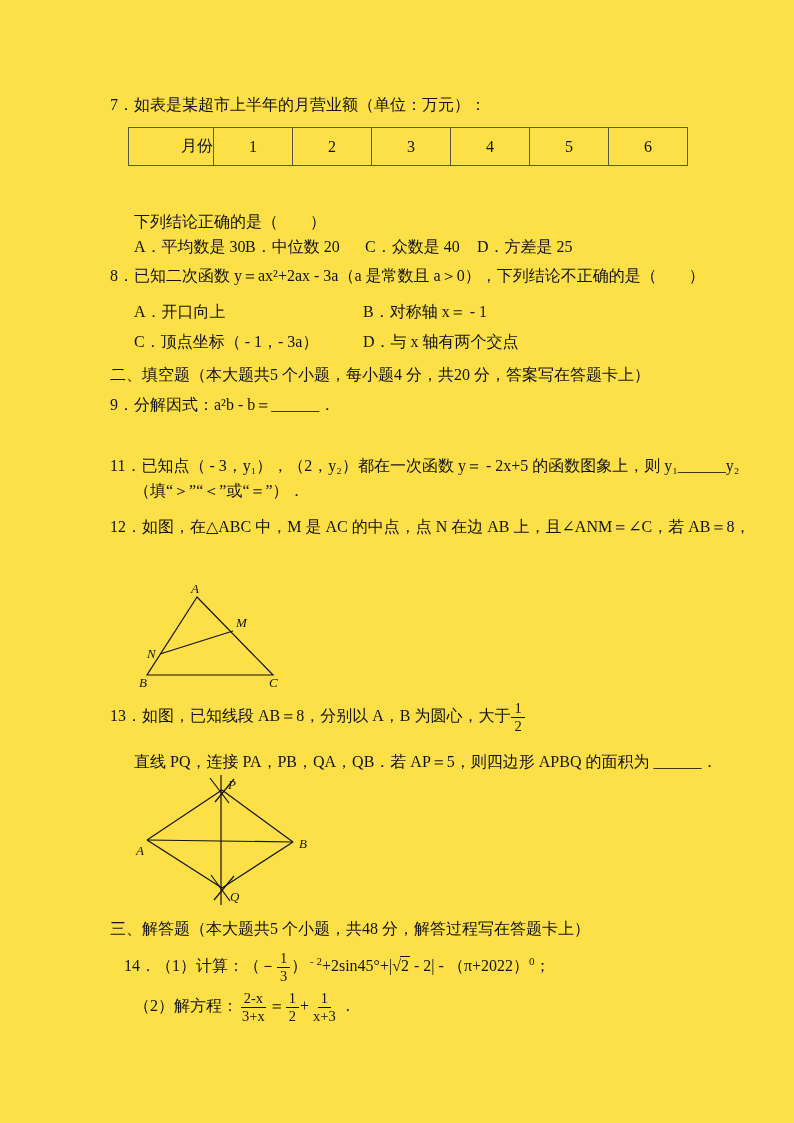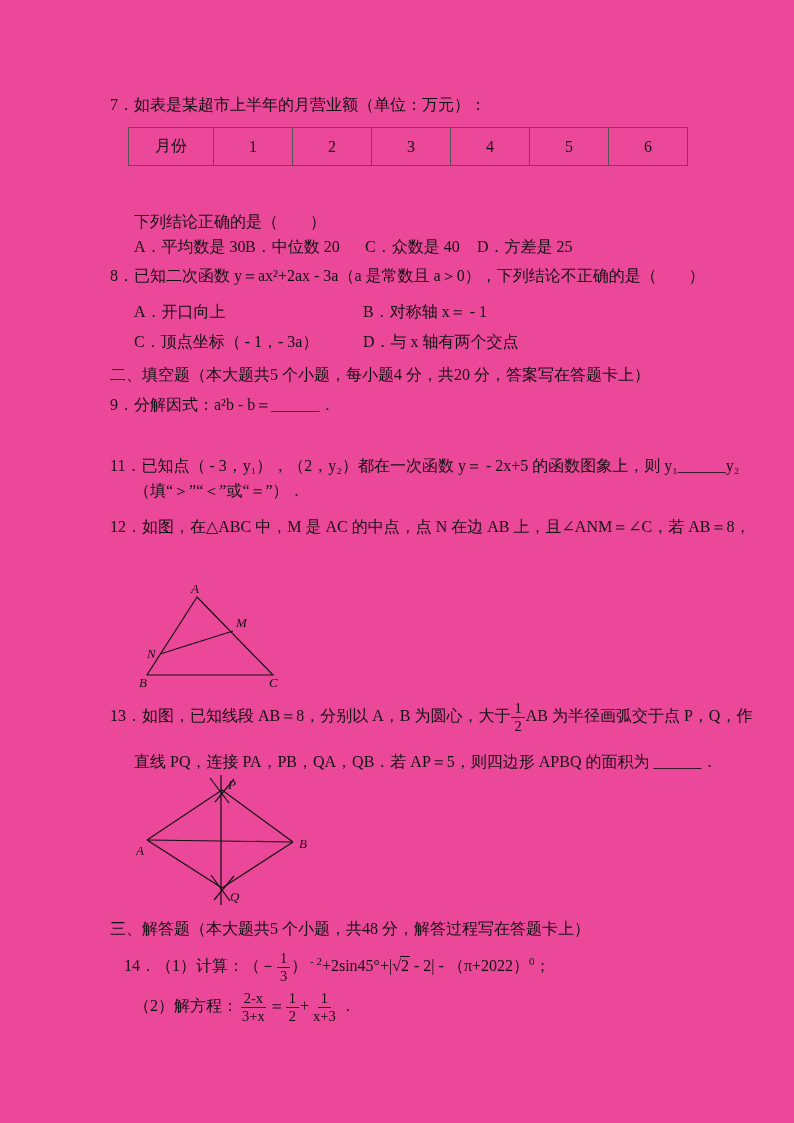--- a/index.html
+++ b/index.html
@@ -1,19 +1,19 @@
 <!DOCTYPE html>
 <html><head>
 <meta charset="utf-8">
 <style>
   html,body{margin:0;padding:0;background:#ffffff;}
   .page{
     position:relative;
     width:794px;height:1123px;
-    background:#ec4899;
+    background:#fde047;
     font-family:"Liberation Serif","DejaVu Serif",serif;
     color:#111111;
     overflow:hidden;
   }
   .line{
     position:absolute;
     font-size:16px;
     line-height:1.3;
     white-space:pre;
   }
@@ -25,21 +25,21 @@
   }
   .qtable td{
     border:1px solid #555555;
     text-align:center;
     vertical-align:middle;
     font-size:16px;
     height:37px;
     padding:0;
     overflow:hidden;
   }
-  .qtable td.hc{width:84px;}
+  .qtable td.hc{width:84px;text-align:right;}
   .qtable td.dc{width:78px;}
   .frac{
     display:inline-flex;
     flex-direction:column;
     align-items:center;
     vertical-align:middle;
     line-height:1.15;
     font-size:14.5px;
     margin:0 1px;
   }
@@ -103,21 +103,21 @@
   <svg class="fig" style="left:130px;top:583px" width="160" height="105" viewBox="0 0 160 105">
     <polygon class="figline" points="67,14 17,92 143,92"></polygon>
     <line class="figline" x1="30" y1="71" x2="103" y2="48"></line>
     <text class="flabel" x="61" y="10">A</text>
     <text class="flabel" x="9" y="104">B</text>
     <text class="flabel" x="139" y="104">C</text>
     <text class="flabel" x="106" y="44">M</text>
     <text class="flabel" x="17" y="75">N</text>
   </svg>
 
-  <div class="line" style="left:110px;top:700px"><span>13．如图，已知线段 AB＝8，分别以 A，B 为圆心，大于</span><span class="frac"><span class="num">1</span><span class="den">2</span></span><span>AB 为半径画弧交于点 P，Q，作</span></div>
+  <div class="line" style="left:110px;top:700px"><span>13．如图，已知线段 AB＝8，分别以 A，B 为圆心，大于</span><span class="frac"><span class="num">1</span><span class="den">2</span></span></div>
   <div class="line" style="left:134px;top:752px">直线 PQ，连接 PA，PB，QA，QB．若 AP＝5，则四边形 APBQ 的面积为 ______．</div>
 
   <svg class="fig" style="left:120px;top:775px" width="220" height="130" viewBox="0 0 220 130">
     <line class="figline" x1="101" y1="0" x2="101" y2="130"></line>
     <line class="figline" x1="27" y1="65" x2="173" y2="67"></line>
     <line class="figline" x1="27" y1="65" x2="102" y2="15"></line>
     <line class="figline" x1="102" y1="15" x2="173" y2="67"></line>
     <line class="figline" x1="27" y1="65" x2="102" y2="113"></line>
     <line class="figline" x1="102" y1="113" x2="173" y2="67"></line>
     <line class="figline" x1="90" y1="3" x2="109" y2="28"></line>

